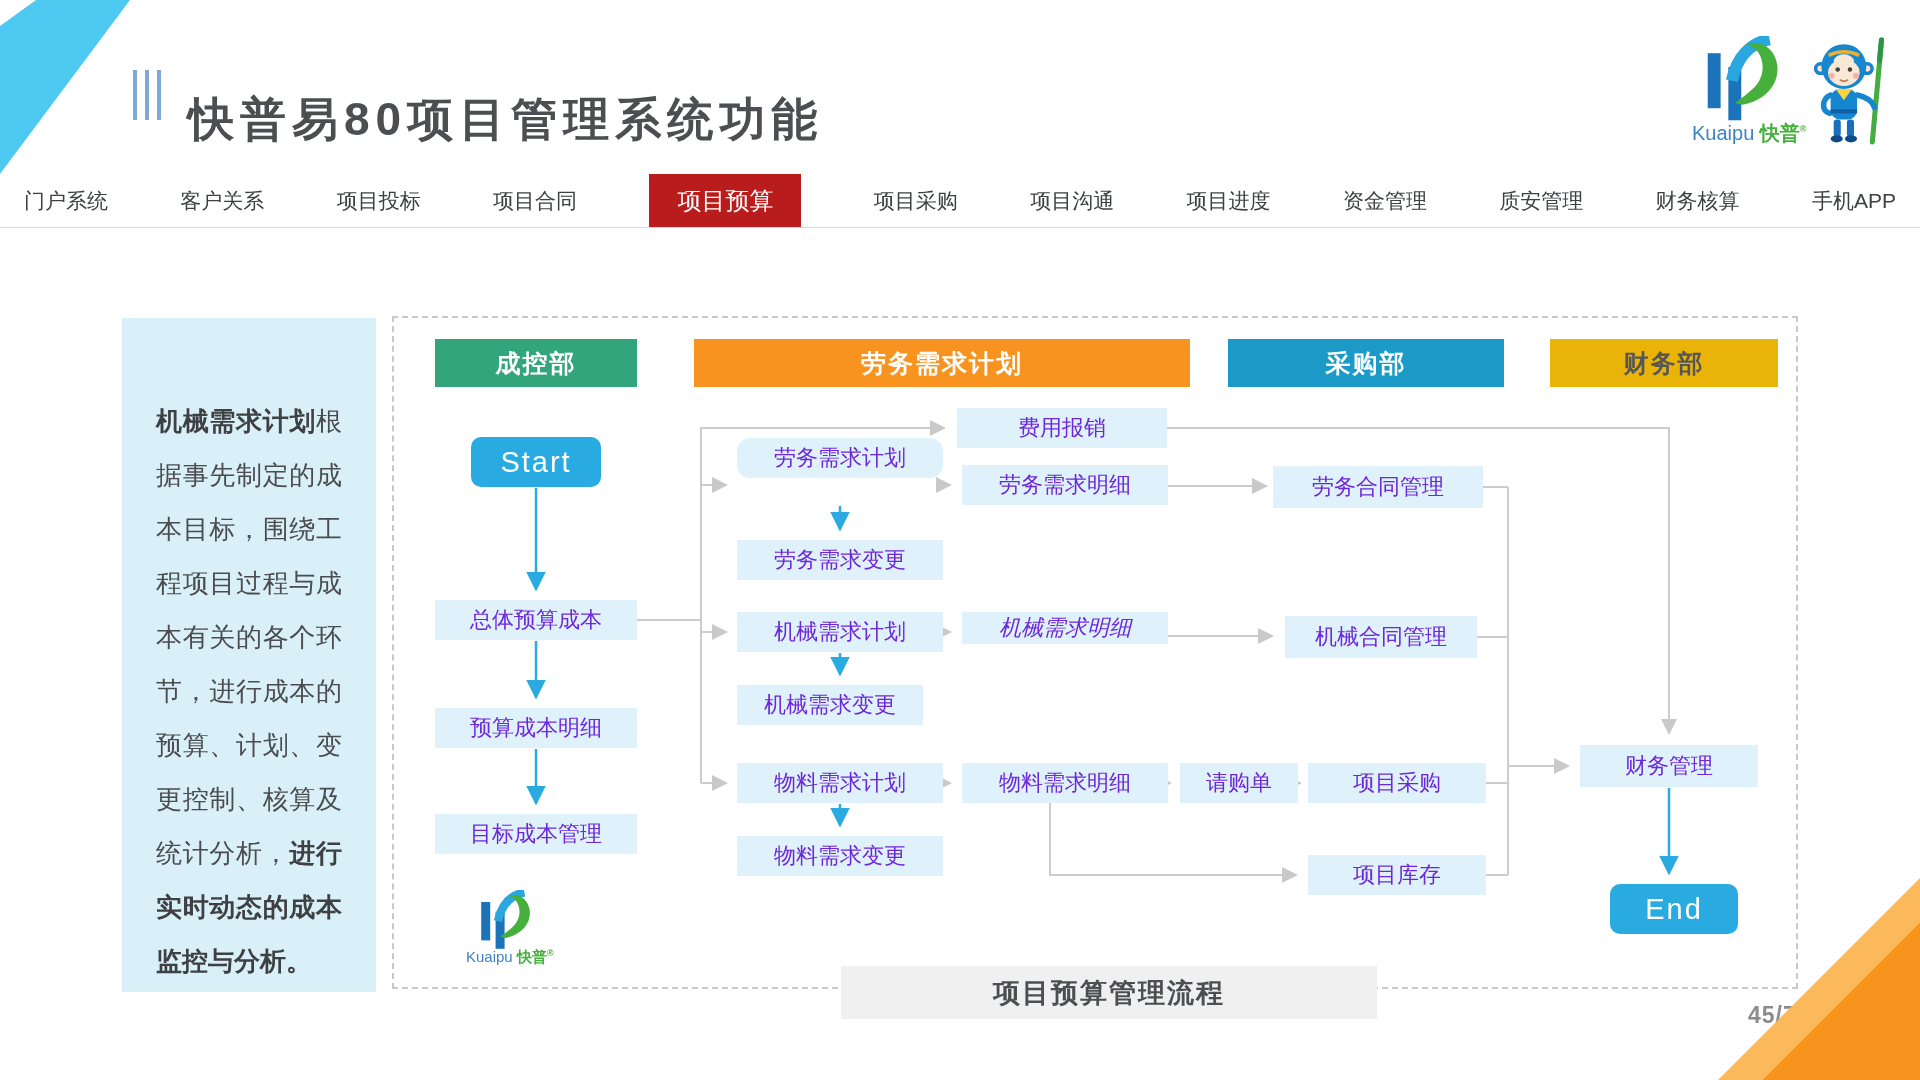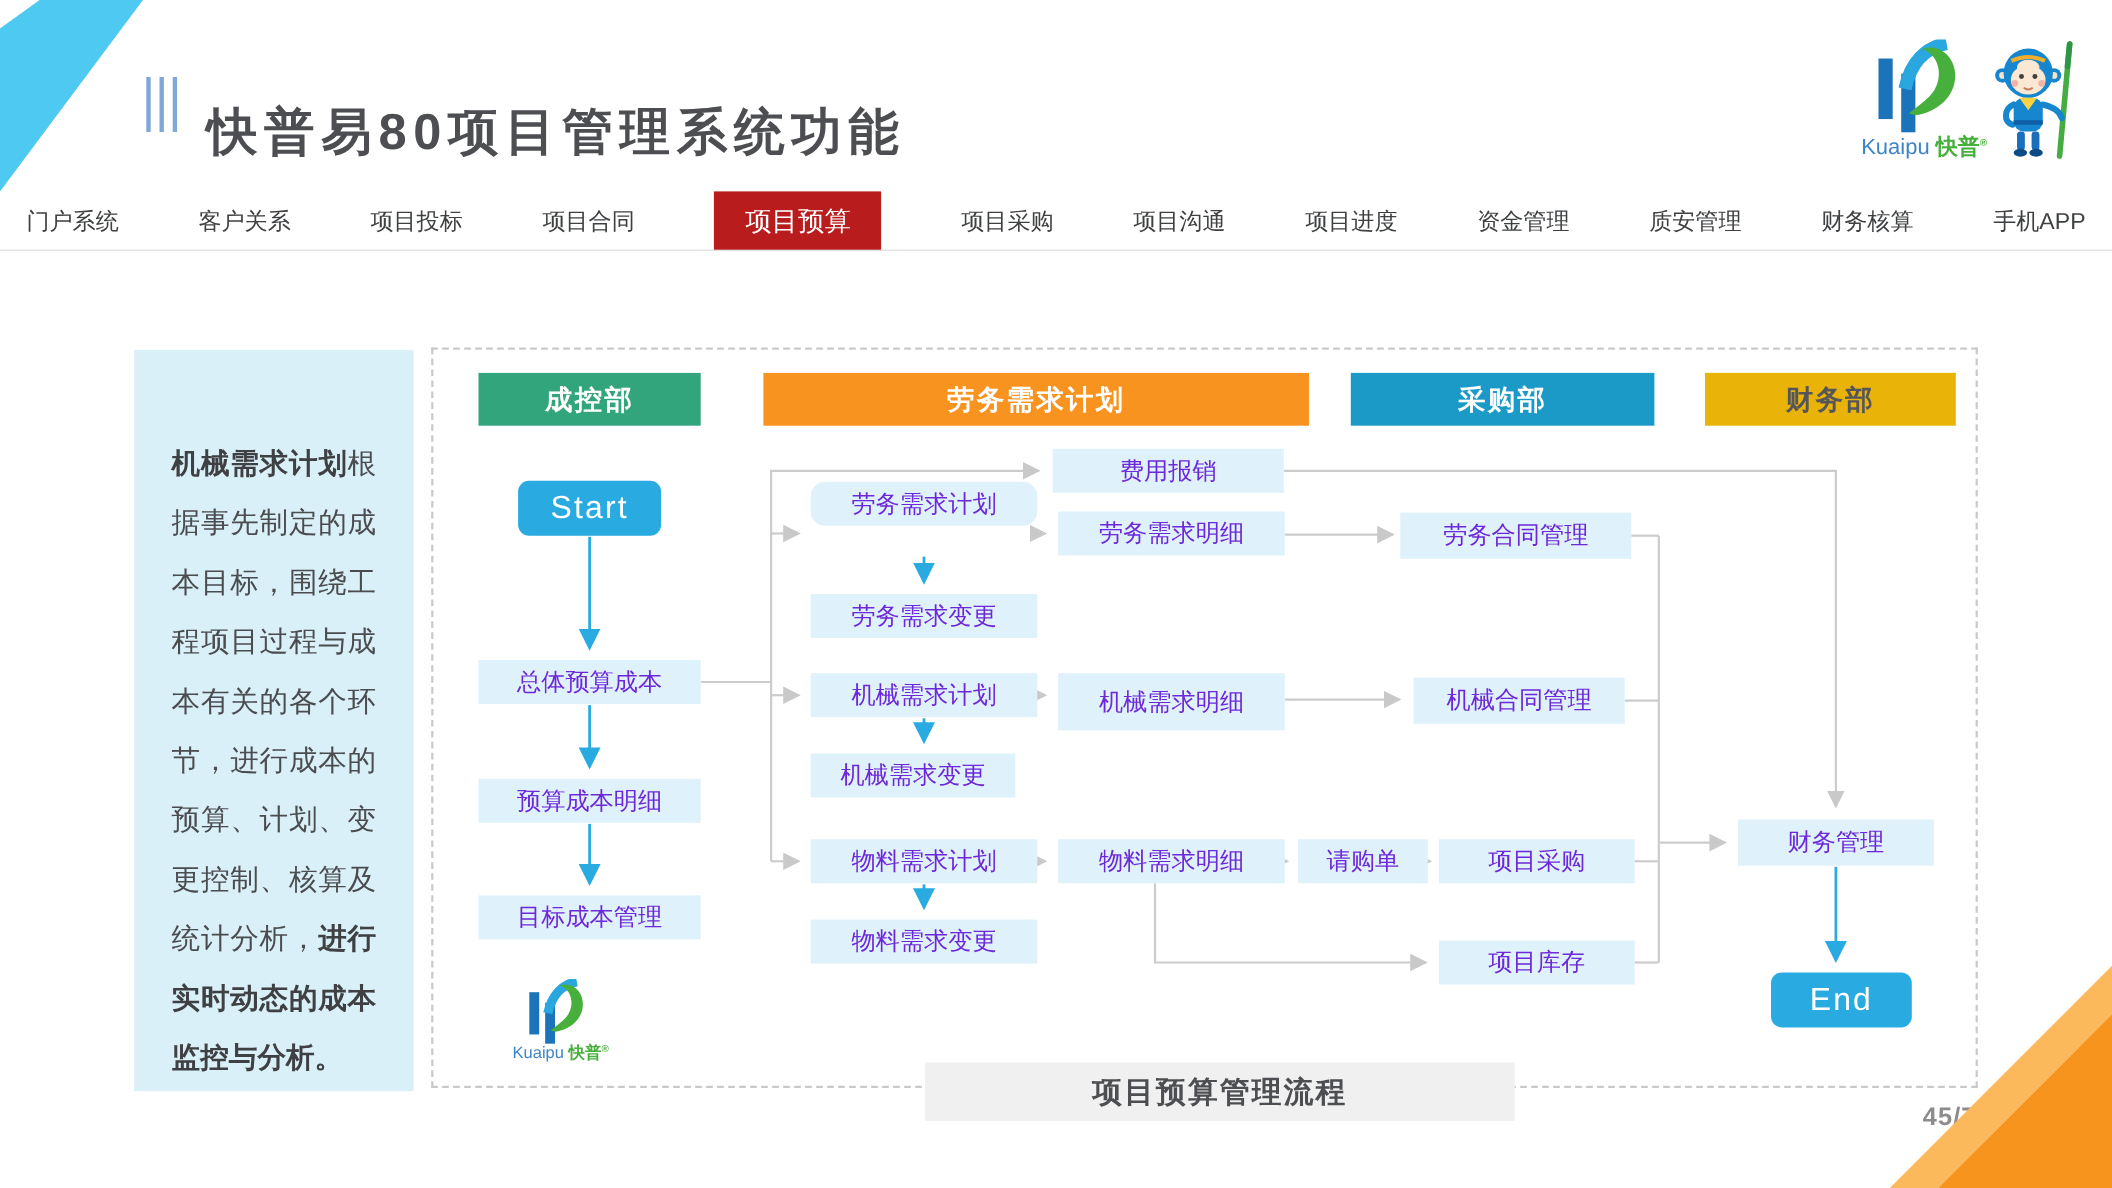--- a/index.html
+++ b/index.html
@@ -200,21 +200,21 @@
 <div class="node" style="left:435px;top:600px;width:202px;height:40px;">总体预算成本</div>
 <div class="node" style="left:435px;top:708px;width:202px;height:40px;">预算成本明细</div>
 <div class="node" style="left:435px;top:814px;width:202px;height:40px;">目标成本管理</div>
 
 <div class="node" style="left:957px;top:408px;width:210px;height:40px;">费用报销</div>
 <div class="node" style="left:737px;top:438px;width:206px;height:40px;border-radius:13px;">劳务需求计划</div>
 <div class="node" style="left:962px;top:465px;width:206px;height:40px;">劳务需求明细</div>
 <div class="node" style="left:1273px;top:466px;width:210px;height:42px;">劳务合同管理</div>
 <div class="node" style="left:737px;top:540px;width:206px;height:40px;">劳务需求变更</div>
 <div class="node" style="left:737px;top:612px;width:206px;height:40px;">机械需求计划</div>
-<div class="node" style="left:962px;top:612px;width:206px;height:52px;">机械需求明细</div>
+<div class="node" style="left:962px;top:612px;width:206px;height:32px;font-style:italic;">机械需求明细</div>
 <div class="node" style="left:1285px;top:616px;width:192px;height:42px;">机械合同管理</div>
 <div class="node" style="left:737px;top:685px;width:186px;height:40px;">机械需求变更</div>
 <div class="node" style="left:737px;top:763px;width:206px;height:40px;">物料需求计划</div>
 <div class="node" style="left:962px;top:763px;width:206px;height:40px;">物料需求明细</div>
 <div class="node" style="left:737px;top:836px;width:206px;height:40px;">物料需求变更</div>
 
 <div class="node" style="left:1180px;top:763px;width:118px;height:40px;">请购单</div>
 <div class="node" style="left:1308px;top:763px;width:178px;height:40px;">项目采购</div>
 <div class="node" style="left:1308px;top:855px;width:178px;height:40px;">项目库存</div>
 

